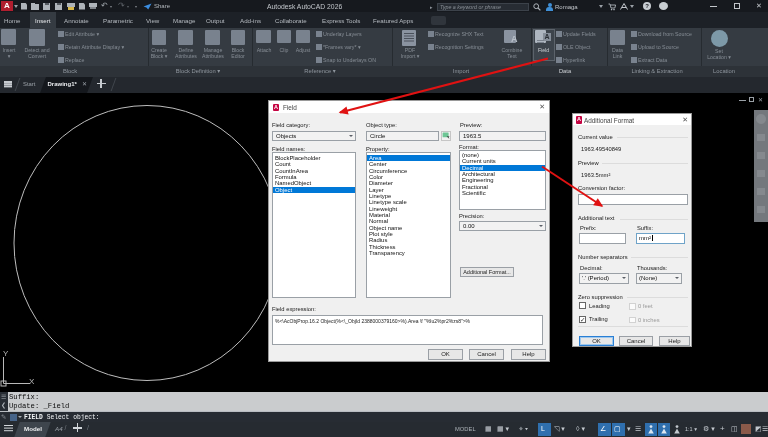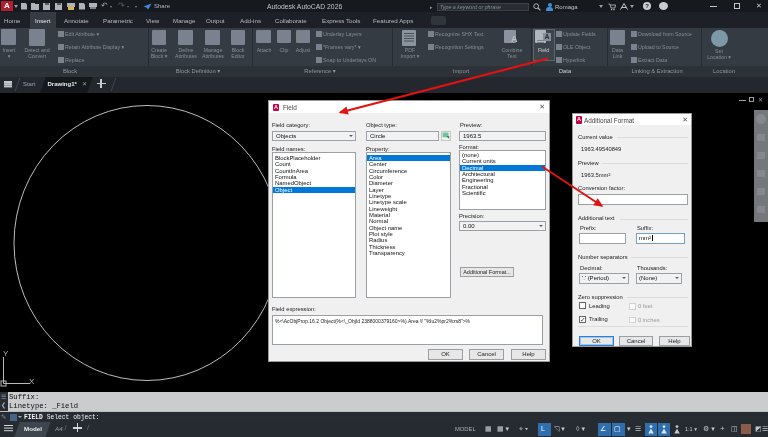--- a/index.html
+++ b/index.html
@@ -210,21 +210,21 @@
 <div class="abs" style="left:757px;top:152px;width:8px;height:7px;background:#85898e;"></div>
 <div class="abs" style="left:757px;top:170px;width:8px;height:7px;background:#85898e;"></div>
 <div class="abs" style="left:757px;top:188px;width:8px;height:7px;background:#85898e;"></div>
 <div class="abs" style="left:757px;top:206px;width:8px;height:7px;background:#85898e;"></div>
 
 <div class="abs" id="cmdhist"></div>
 <div class="abs" style="left:0;top:392px;width:8px;height:19px;background:#272c33;"></div>
 <div class="abs" style="left:1px;top:394px;width:6px;height:6px;color:#aab0b6;font-size:6px;line-height:6px;">☰</div>
 <div class="abs" style="left:1px;top:402px;width:6px;height:7px;color:#aab0b6;font-size:6px;line-height:7px;">❮</div>
 <div class="abs" style="left:9px;top:393px;font-family:'Liberation Mono',monospace;font-size:7.2px;color:#0a0a0a;">Suffix:</div>
-<div class="abs" style="left:9px;top:402px;font-family:'Liberation Mono',monospace;font-size:7.2px;color:#0a0a0a;">Linetype: _Field</div>
+<div class="abs" style="left:9px;top:402px;font-family:'Liberation Mono',monospace;font-size:7.2px;color:#0a0a0a;">Update: _Field</div>
 <div class="abs" id="cmdline"></div>
 <div class="abs" style="left:1px;top:413px;font-size:6.5px;color:#8e949b;">✎</div>
 <div class="abs" style="left:10px;top:413.5px;width:7px;height:7px;background:#4a6a92;opacity:.9;"></div>
 <div class="abs" style="left:18px;top:415.5px;width:0;height:0;border-left:2.2px solid transparent;border-right:2.2px solid transparent;border-top:2.8px solid #aab0b6;"></div>
 <div class="abs" style="left:24px;top:413.5px;font-family:'Liberation Mono',monospace;font-size:6.3px;color:#f2f4f6;"><b>FIELD</b> Select object:</div>
 
 <div class="abs" id="statusbar"></div>
 <div class="abs" style="left:4px;top:424.5px;width:9px;height:1.8px;background:#d2d6da;box-shadow:0 2.6px 0 #d2d6da,0 5.2px 0 #d2d6da;"></div>
 <div class="abs" style="left:17px;top:422px;width:31px;height:15px;background:#3e454d;transform:skewX(-20deg);"></div>
 <div class="abs" style="left:24px;top:425px;font-size:6.2px;color:#eceef0;font-weight:bold;">Model</div>

